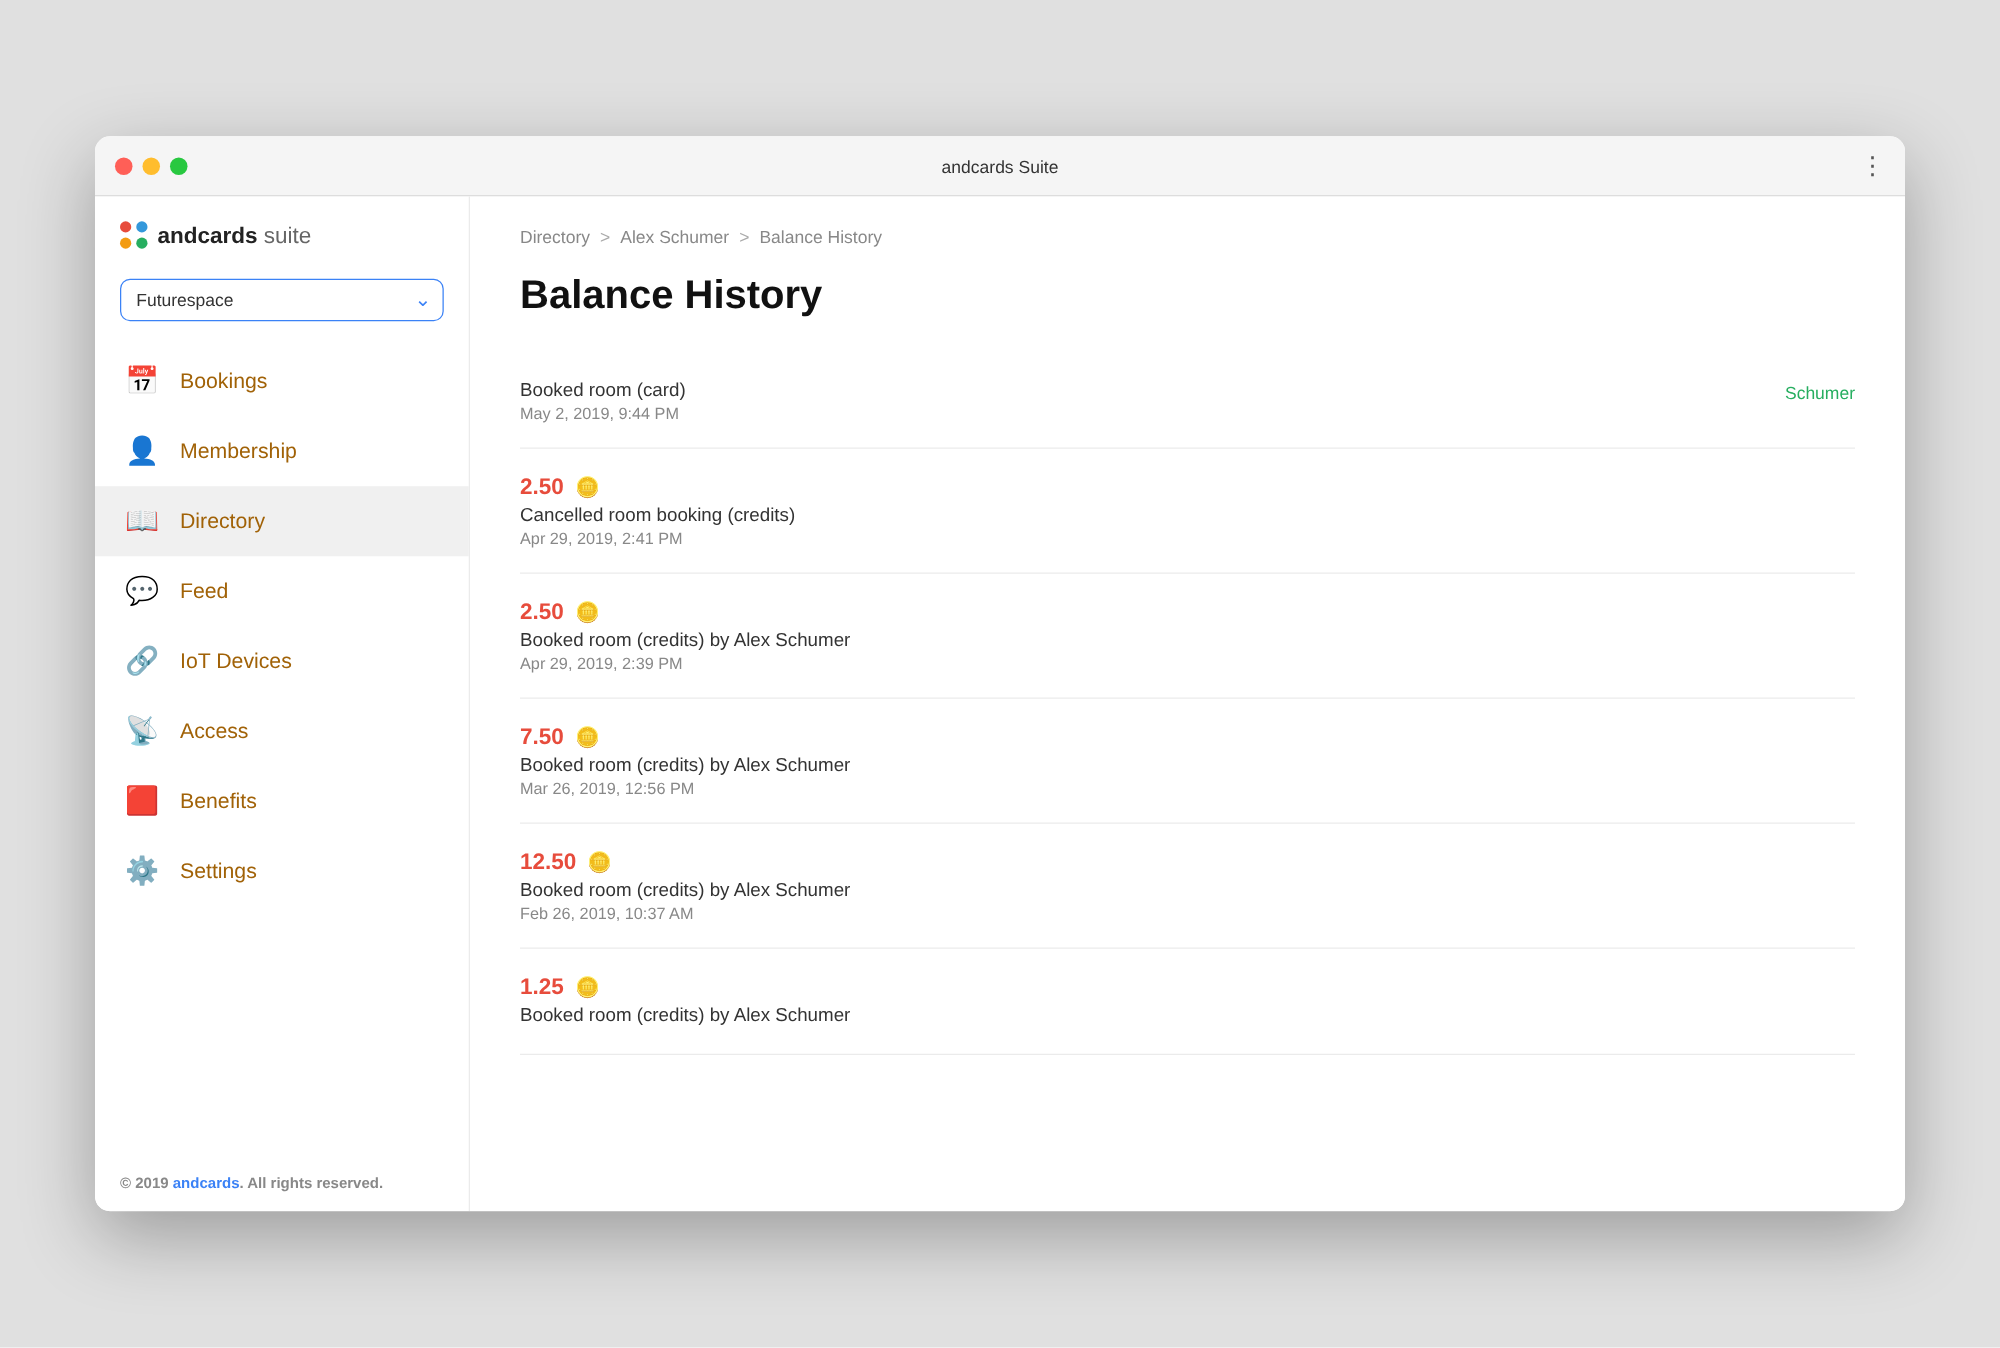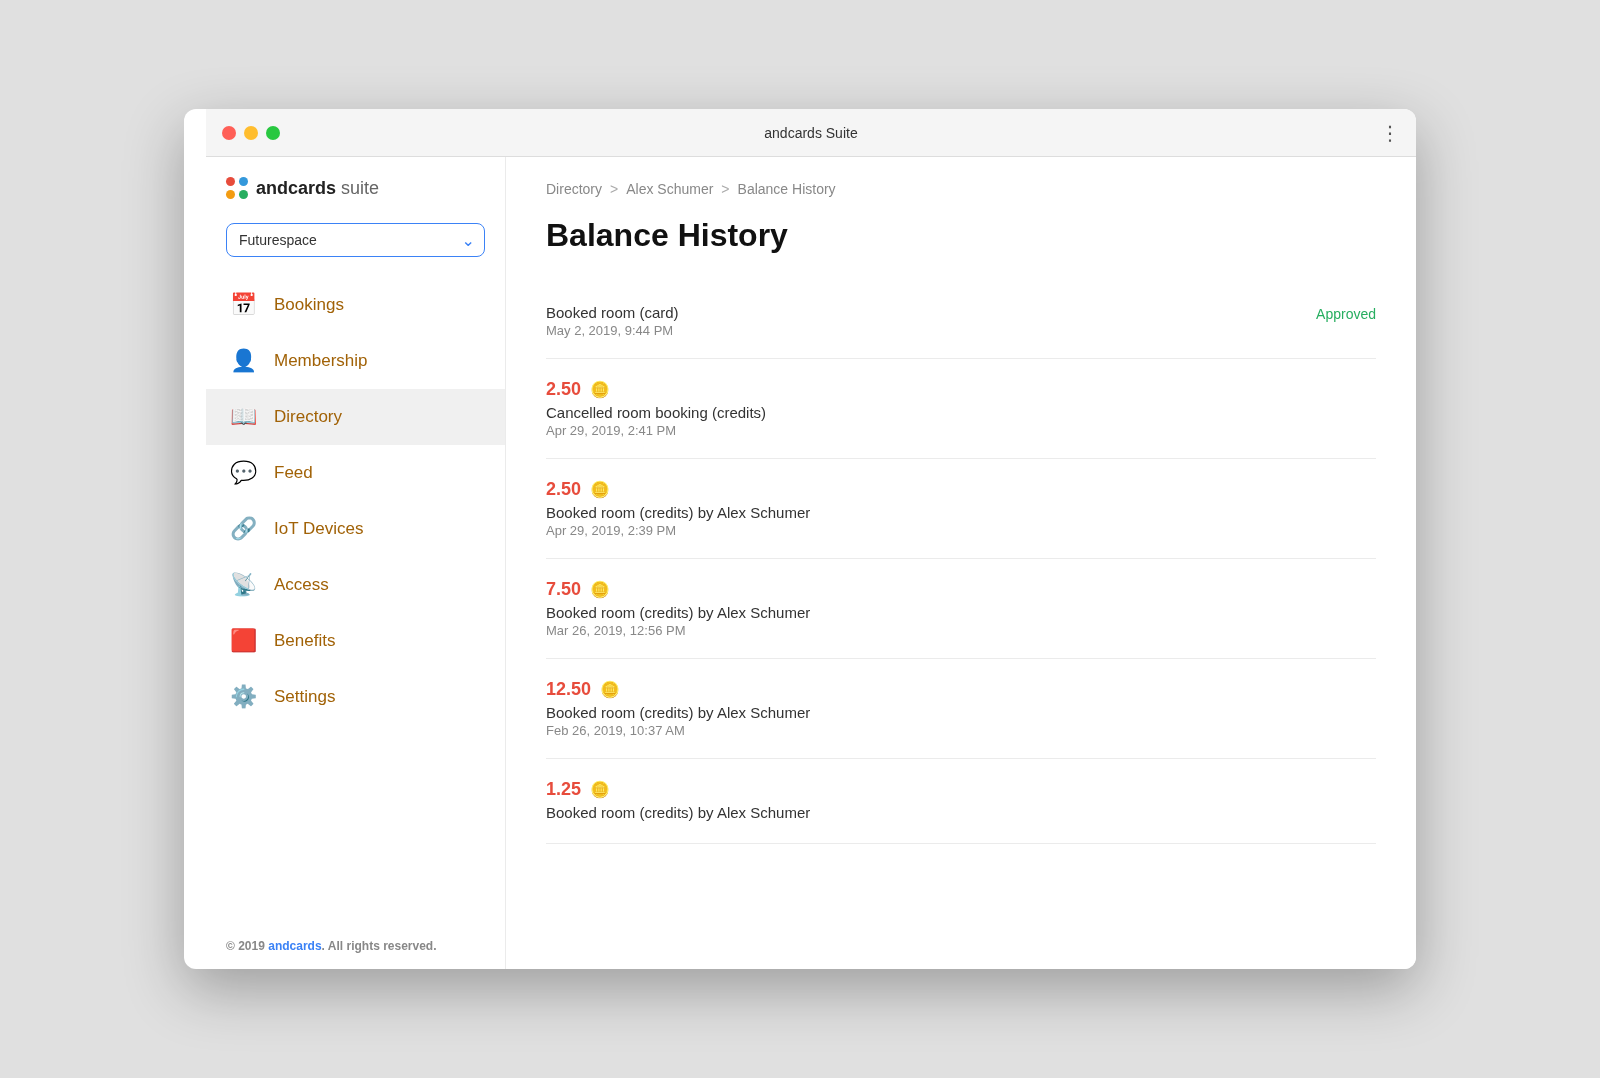--- a/index.html
+++ b/index.html
@@ -5,29 +5,28 @@
     * { box-sizing: border-box; margin: 0; padding: 0; }
     body {
       background: #e0e0e0;
       display: flex;
       justify-content: center;
       align-items: center;
       min-height: 100vh;
       font-family: -apple-system, BlinkMacSystemFont, 'Segoe UI', sans-serif;
     }
     .window {
-      width: 1232px;
+      width: 1448px;
       min-height: 860px;
       background: #ffffff;
       border-radius: 12px;
       box-shadow: 0 20px 60px rgba(0,0,0,0.3);
       display: flex;
       flex-direction: column;
       overflow: hidden;
-      padding-left: 22px;
     }
     
     .title-bar {
       background: #f5f5f5;
       border-bottom: 1px solid #ddd;
       height: 48px;
       display: flex;
       align-items: center;
       padding: 0 16px;
       position: relative;
@@ -337,21 +336,21 @@
         <span class="breadcrumb-item">Alex Schumer</span>
         <span class="breadcrumb-separator">&gt;</span>
         <span class="breadcrumb-item current">Balance History</span>
       </div>
 
       <h1 class="page-title">Balance History</h1>
 
       <div class="history-item">
         <div class="history-description">Booked room (card)</div>
         <div class="history-date">May 2, 2019, 9:44 PM</div>
-        <div class="history-status" style="color: rgb(39, 174, 96);">Approved</div>
+        <div class="history-status" style="color: rgb(39, 174, 96);">Schumer</div>
       </div>
 
       <div class="history-item">
         <div class="history-amount credits">
           <span>2.50</span>
           <span class="coin-emoji">🪙</span>
         </div>
         <div class="history-description">Cancelled room booking (credits)</div>
         <div class="history-date">Apr 29, 2019, 2:41 PM</div>
       </div>

